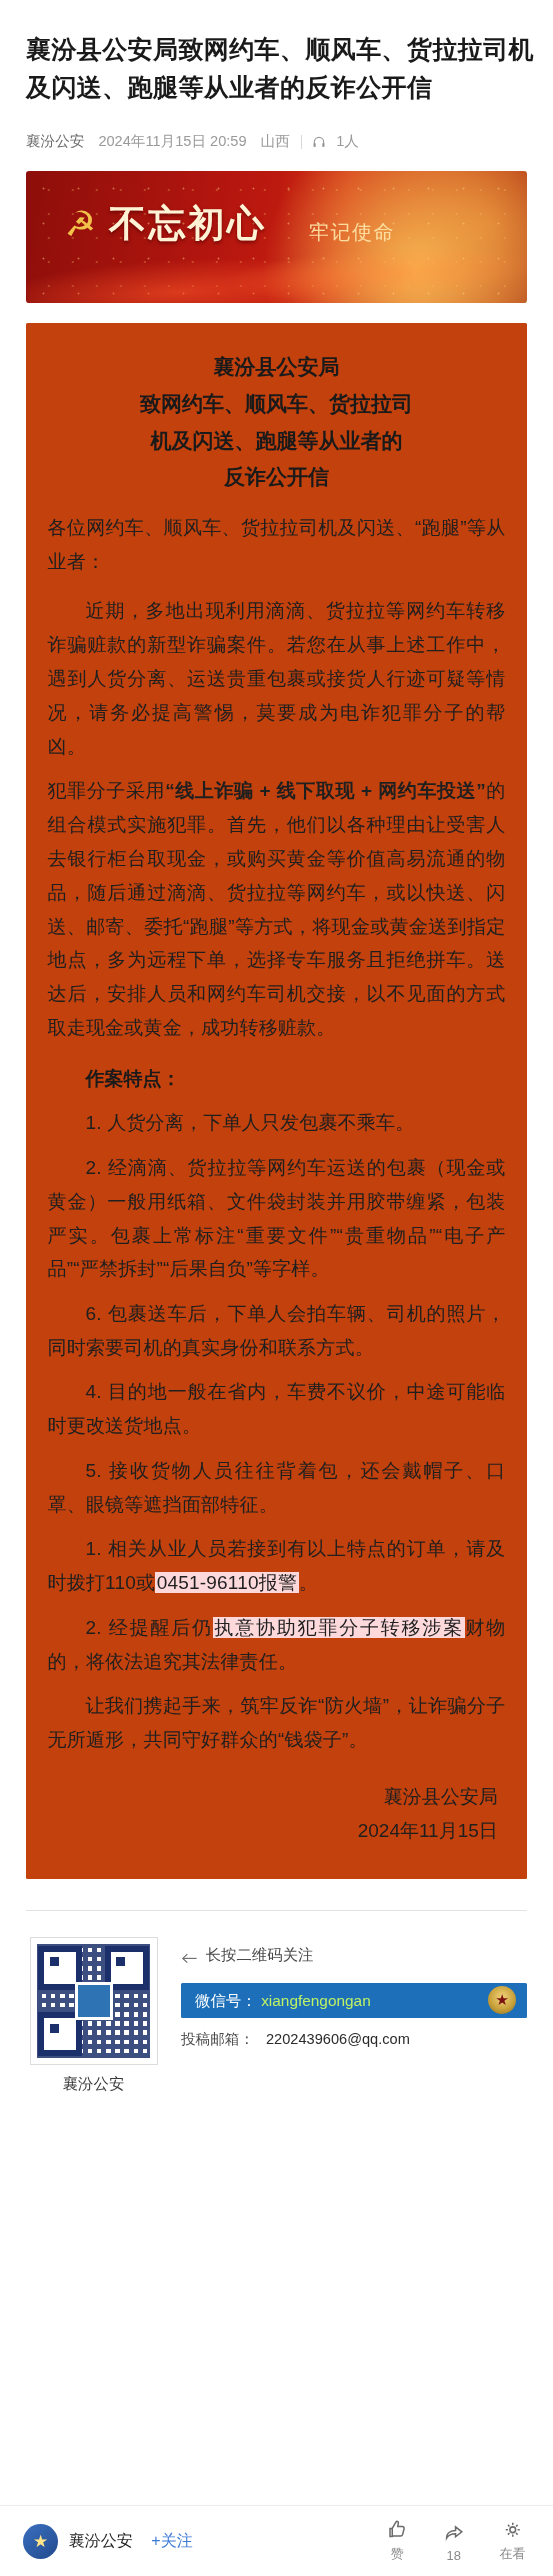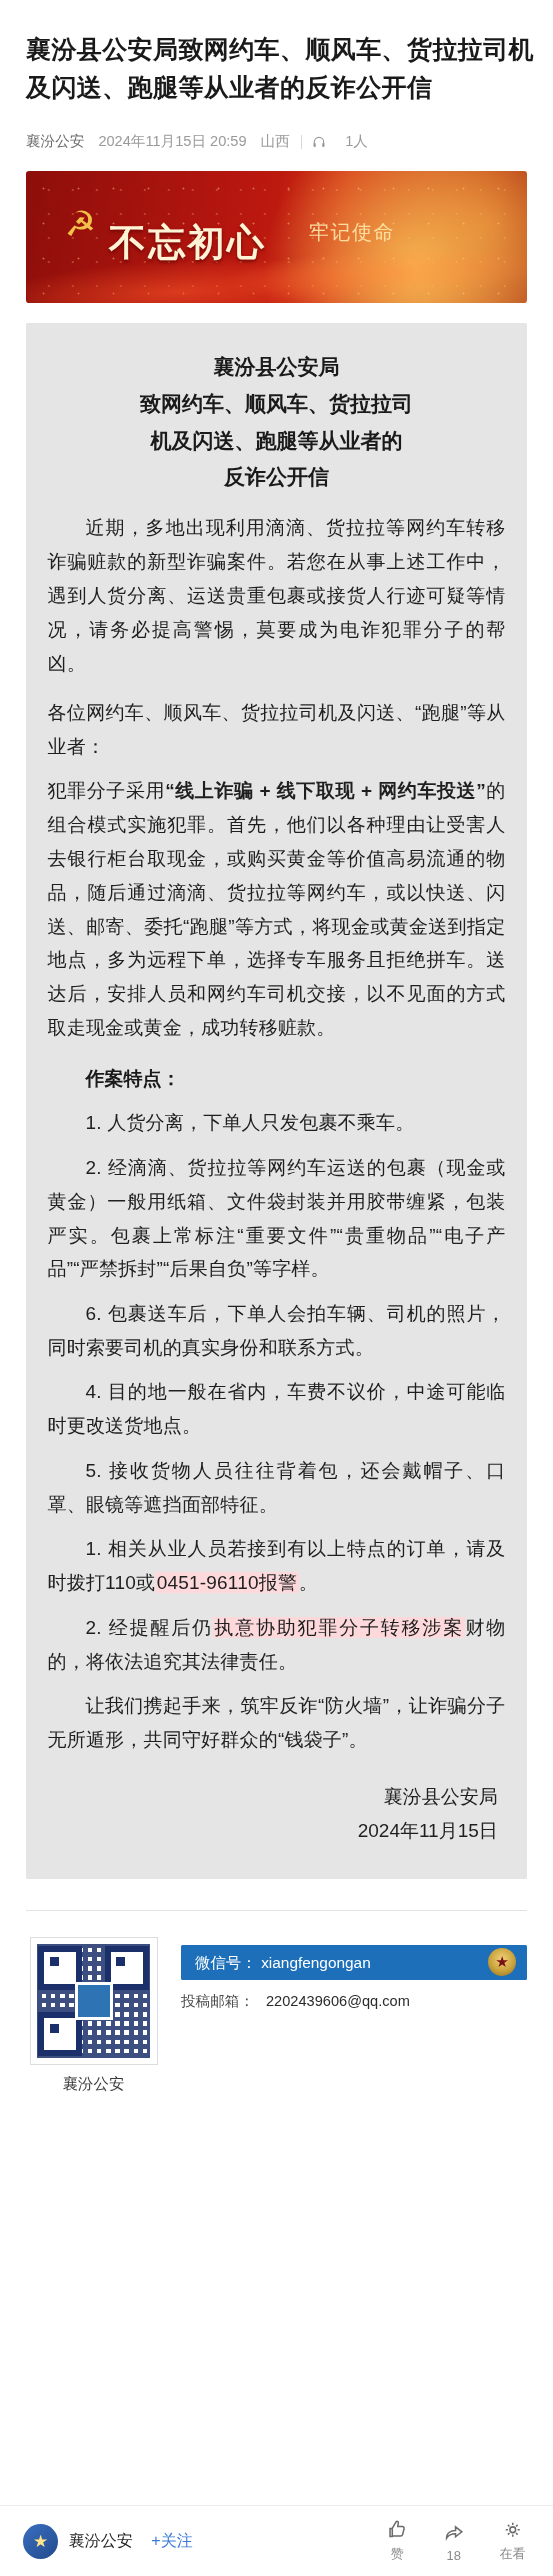--- a/index.html
+++ b/index.html
@@ -52,21 +52,21 @@
     width: 0.8px;
     height: 14px;
     background: #d8d8d8;
     margin: 0 10.8px;
     position: relative;
     top: 0.8px;
   }
   .listen {
     display: flex;
     align-items: center;
-    gap: 19px;
+    gap: 10px;
   }
   .headset-icon {
     display: inline-block;
     width: 14px;
     height: 14px;
   }
 
   
   .banner-wrap {
     margin: 20px 26px 0 26px;
@@ -110,21 +110,21 @@
     width: 41px;
     height: 41px;
     color: #f2c14a;
     font-size: 35px;
     line-height: 41px;
     text-align: center;
   }
   .banner-title {
     position: absolute;
     left: 83px;
-    top: 47px;
+    top: 28px;
     font-size: 37px;
     font-weight: bold;
     letter-spacing: 2.3px;
     color: #fff3d6;
     text-shadow: 0 1.5px 3.8px rgba(90,0,0,0.7);
     font-family: "Liberation Serif", "DejaVu Serif", serif;
   }
   .banner-sub {
     position: absolute;
     left: 283px;
@@ -132,21 +132,21 @@
     font-size: 20px;
     color: #ffe6a8;
     letter-spacing: 1.5px;
     opacity: 0.92;
     font-family: "Liberation Serif", "DejaVu Serif", serif;
   }
 
   
   .body-card {
     margin: 20px 26px 0 26px;
-    background: #e5e5e5;
+    background: #c2410c;
     padding: 26px 21.5px 31px 21.5px;
     box-sizing: border-box;
     border-radius: 1.5px;
   }
   .doc-title {
     text-align: center;
     font-size: 21px;
     font-weight: bold;
     line-height: 1.75;
     color: #1a1a1a;
@@ -268,21 +268,21 @@
     background: #1c6fb8;
     color: #ffffff;
     font-size: 15.4px;
     height: 35px;
     line-height: 35px;
     padding-left: 14px;
     border-radius: 1.5px;
     overflow: hidden;
   }
   .wechat-bar .val {
-    color: #ffffff;
+    color: #bef264;
     margin-left: 4.6px;
   }
   .police-badge {
     position: absolute;
     right: 10.8px;
     top: 50%;
     transform: translateY(-50%);
     width: 28px;
     height: 28px;
     border-radius: 50%;
@@ -397,23 +397,23 @@
   </div>
 
   <div class="body-card">
     <div class="doc-title">
       <div>襄汾县公安局</div>
       <div>致网约车、顺风车、货拉拉司</div>
       <div>机及闪送、跑腿等从业者的</div>
       <div>反诈公开信</div>
     </div>
 
+    <p class="p">各位网约车、顺风车、货拉拉司机及闪送、“跑腿”等从业者：</p>
+
     <p class="p indent">近期，多地出现利用滴滴、货拉拉等网约车转移诈骗赃款的新型诈骗案件。若您在从事上述工作中，遇到人货分离、运送贵重包裹或接货人行迹可疑等情况，请务必提高警惕，莫要成为电诈犯罪分子的帮凶。</p>
-
-    <p class="p">各位网约车、顺风车、货拉拉司机及闪送、“跑腿”等从业者：</p>
 
     <p class="p tight"><span>犯罪分子采用</span><span class="bold-inline">“线上诈骗 + 线下取现 + 网约车投送”</span><span>的组合模式实施犯罪。首先，他们以各种理由让受害人去银行柜台取现金，或购买黄金等价值高易流通的物品，随后通过滴滴、货拉拉等网约车，或以快送、闪送、邮寄、委托“跑腿”等方式，将现金或黄金送到指定地点，多为远程下单，选择专车服务且拒绝拼车。送达后，安排人员和网约车司机交接，以不见面的方式取走现金或黄金，成功转移赃款。</span></p>
 
     <p class="sec-title">作案特点：</p>
     <p class="p tight indent">1. 人货分离，下单人只发包裹不乘车。</p>
     <p class="p tight indent">2. 经滴滴、货拉拉等网约车运送的包裹（现金或黄金）一般用纸箱、文件袋封装并用胶带缠紧，包装严实。包裹上常标注“重要文件”“贵重物品”“电子产品”“严禁拆封”“后果自负”等字样。</p>
     <p class="p tight indent">6. 包裹送车后，下单人会拍车辆、司机的照片，同时索要司机的真实身份和联系方式。</p>
     <p class="p tight indent">4. 目的地一般在省内，车费不议价，中途可能临时更改送货地点。</p>
     <p class="p tight indent">5. 接收货物人员往往背着包，还会戴帽子、口罩、眼镜等遮挡面部特征。</p>
 
@@ -439,20 +439,29 @@
             <i></i>
           </div>
         <div class="qr-eye bl">
             <i></i>
           </div>
         <div class="qr-center"></div>
       </div>
       <div class="qr-caption">襄汾公安</div>
     </div>
     <div class="qr-right">
+      <div class="scan-line">
+        <span class="arrow-icon">
+          <svg viewBox="0 0 24 14" width="17" height="10.8" fill="none" stroke="#6b6b6b" stroke-width="1.6">
+            <path d="M22 7 H3"></path>
+            <path d="M9 1 L2.5 7 L9 13"></path>
+          </svg>
+        </span>
+        <span>长按二维码关注</span>
+      </div>
       <div class="wechat-bar">
         <span>微信号：</span><span class="val">xiangfengongan</span>
         <span class="police-badge">★</span>
       </div>
       <div class="mail-line">
         <span>投稿邮箱：</span><span class="val">2202439606@qq.com</span>
       </div>
     </div>
   </div>
 

